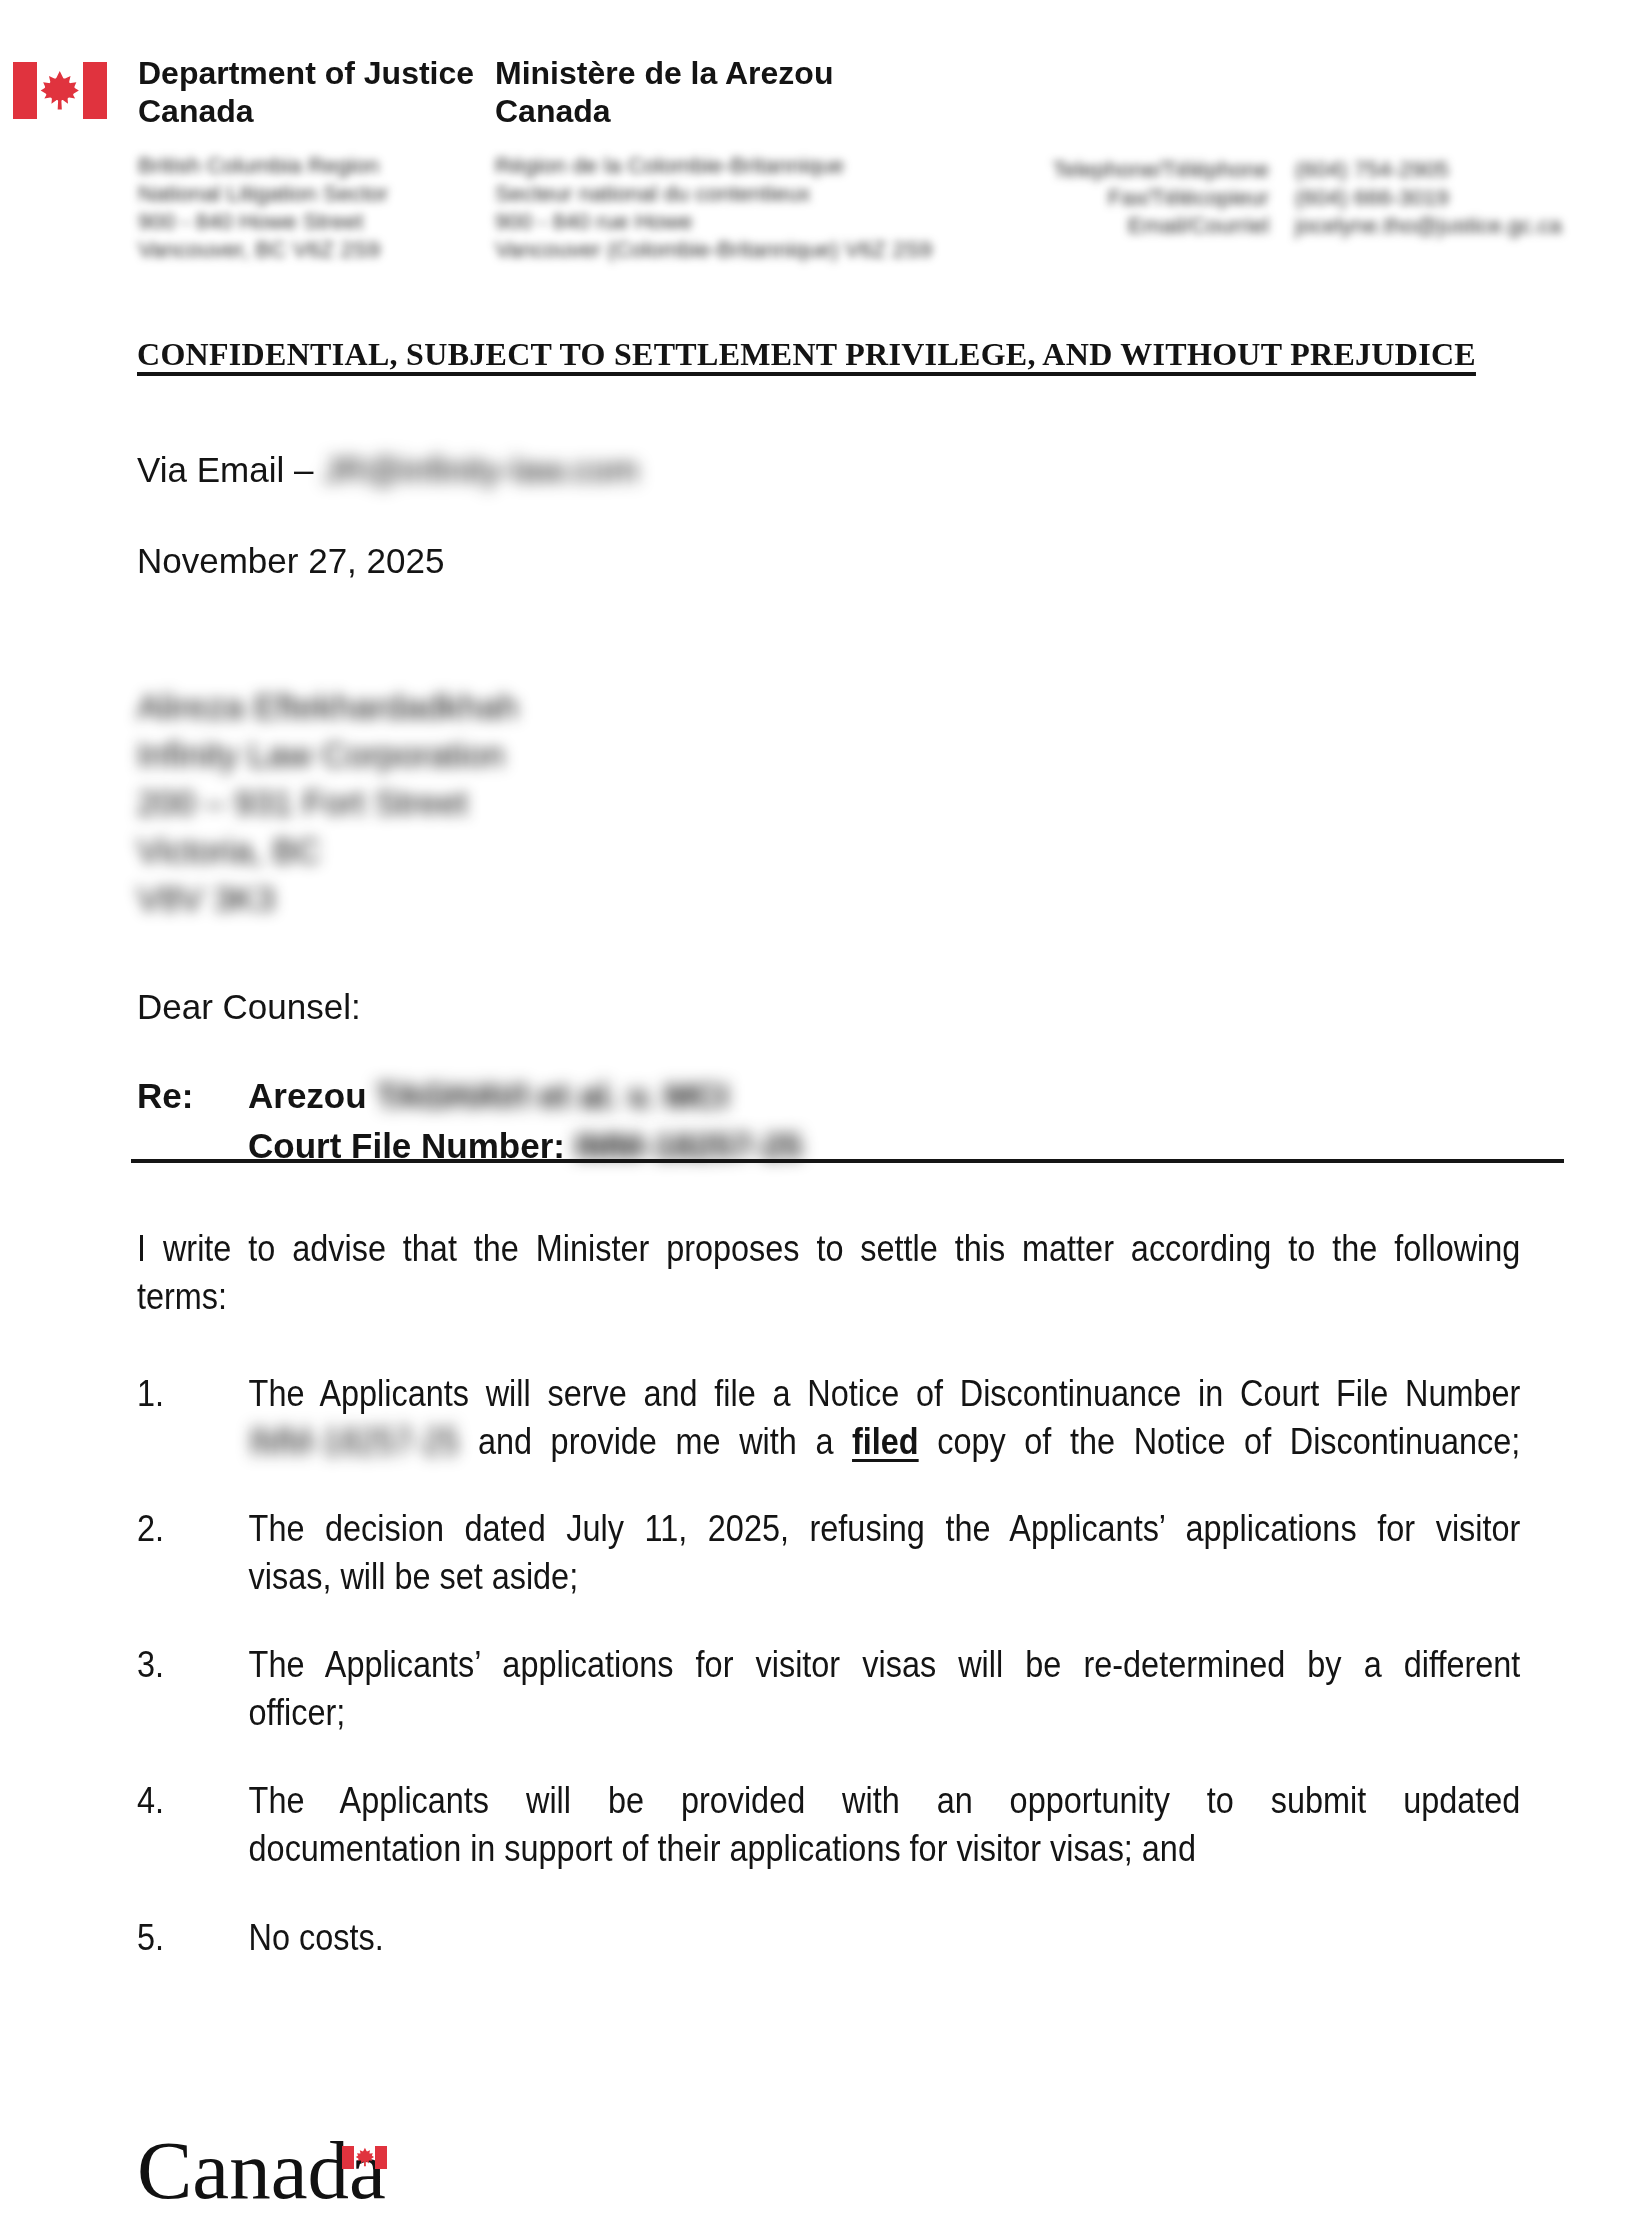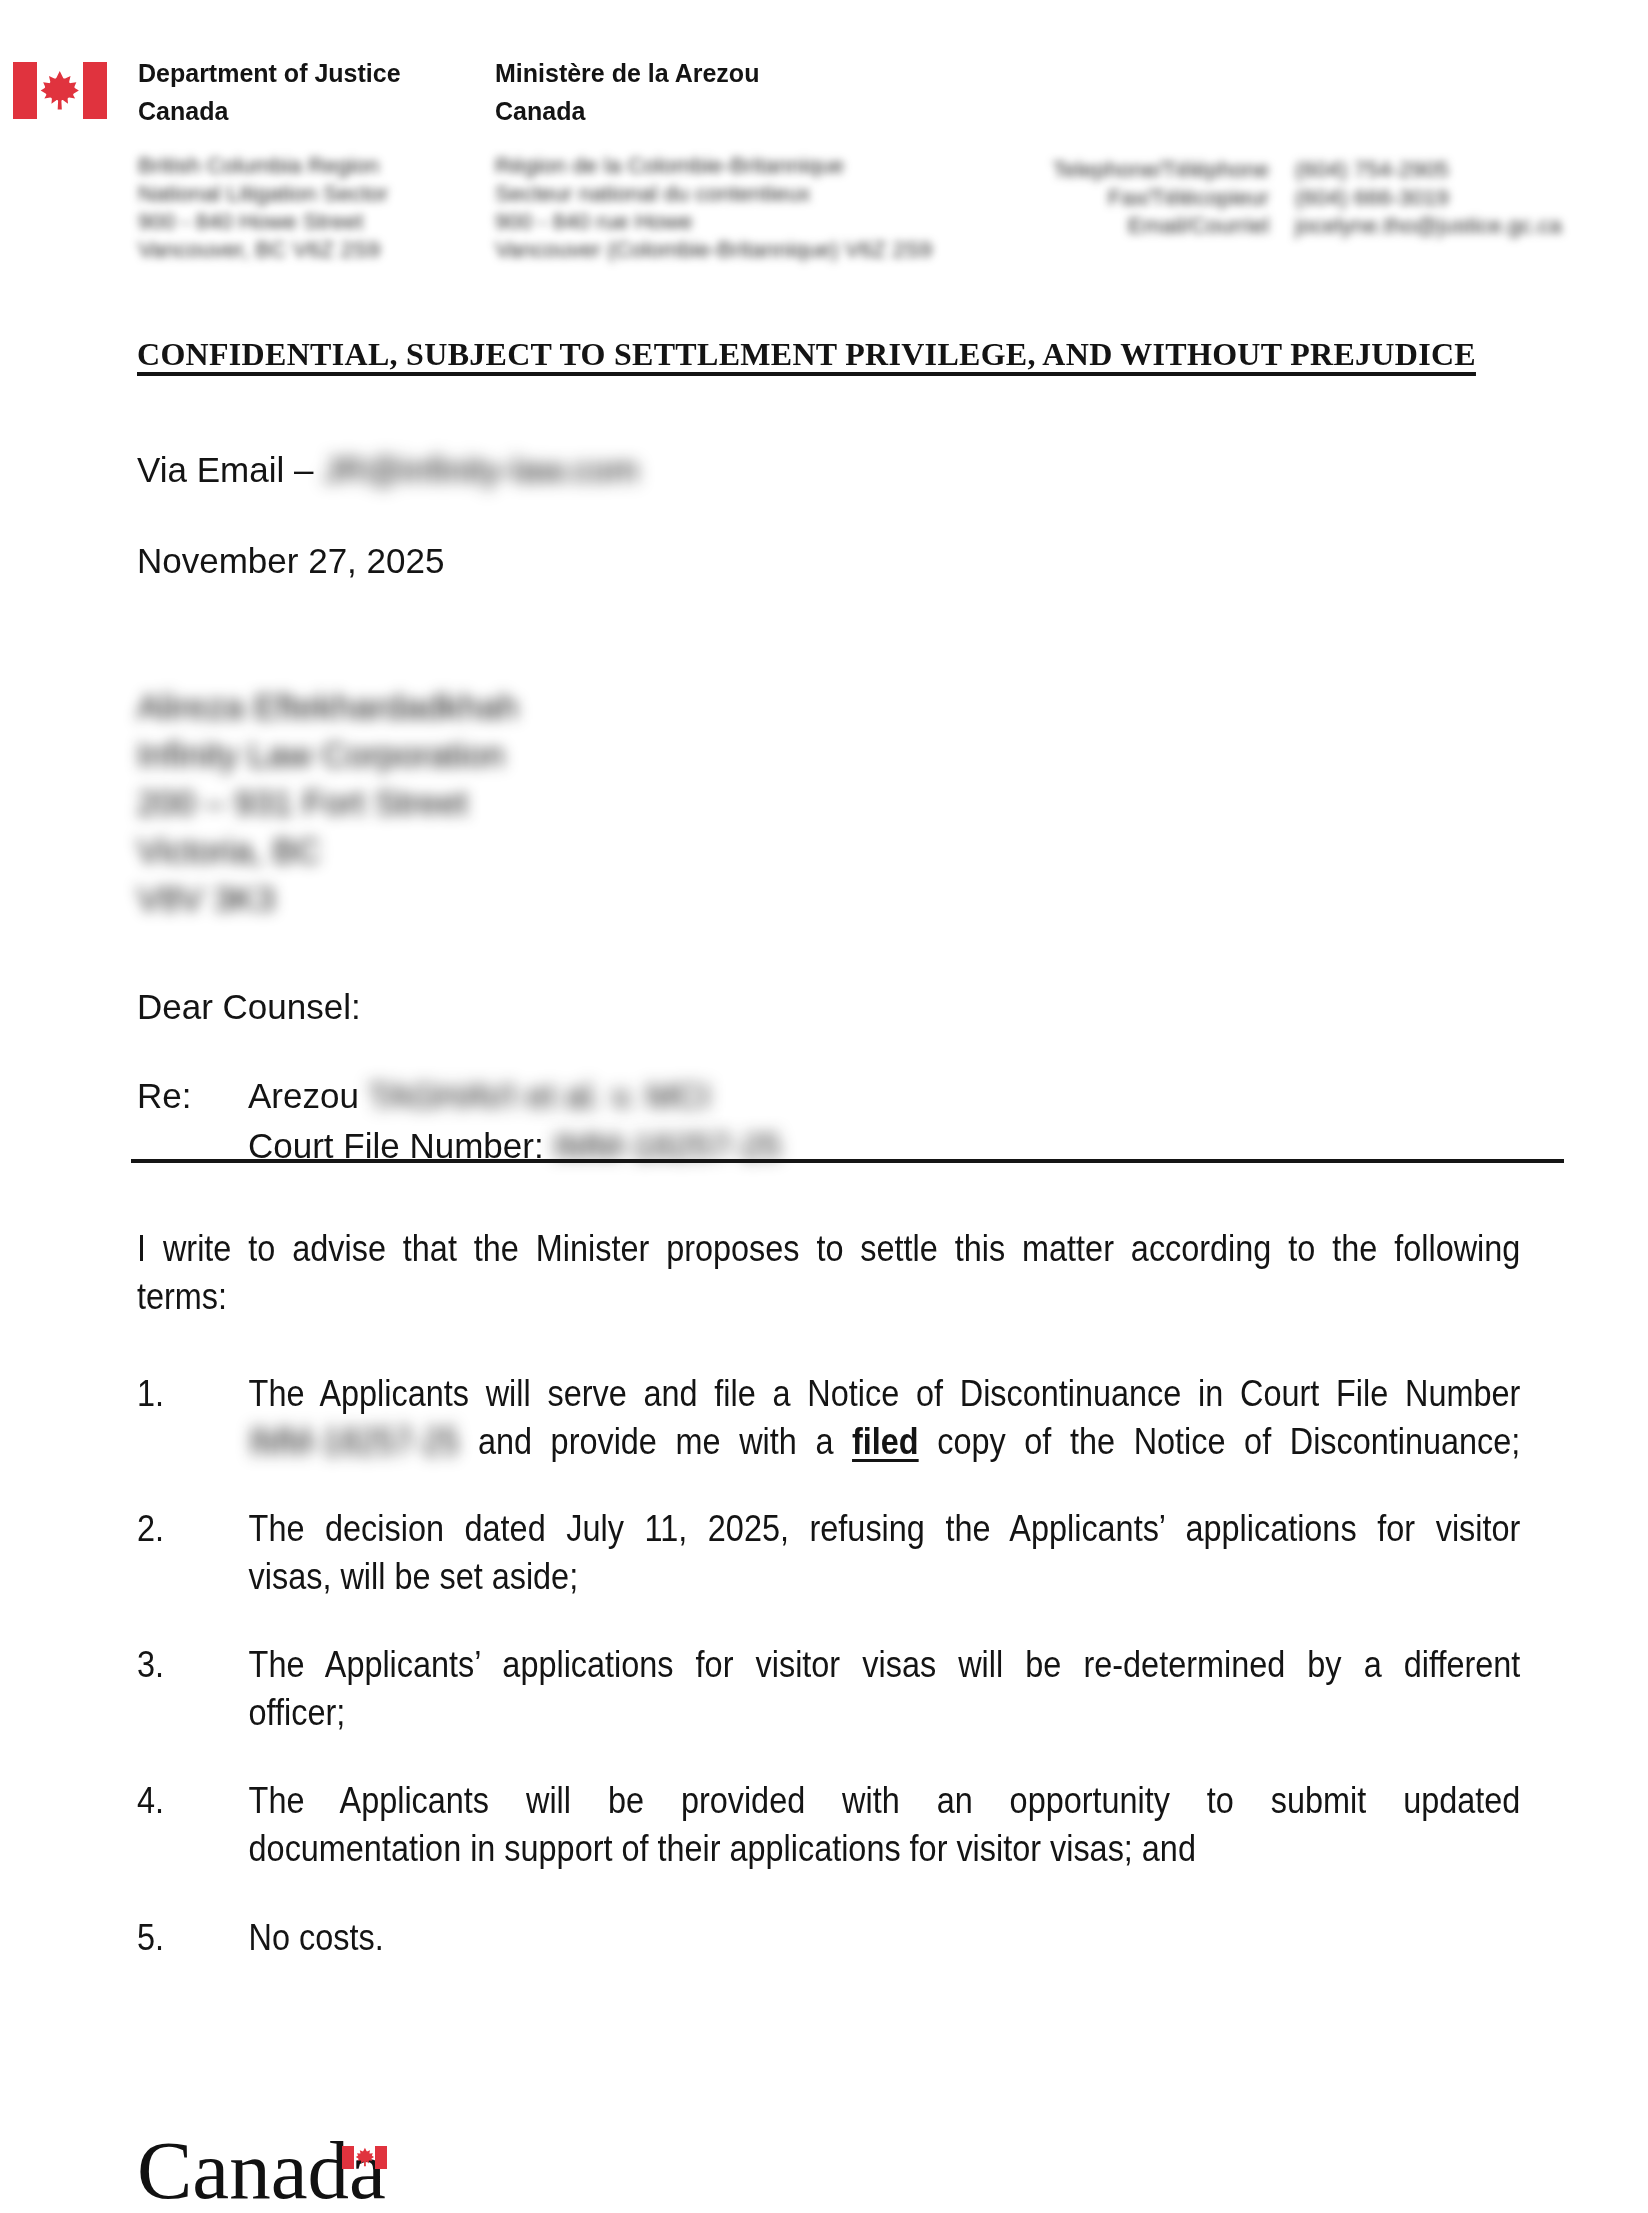--- a/index.html
+++ b/index.html
@@ -8,33 +8,33 @@
     overflow:hidden;color:#141414;
     font-family:"Liberation Sans","DejaVu Sans",sans-serif;
     -webkit-font-smoothing:antialiased;
   }
   .abs{position:absolute;}
   
   .cflag{display:flex;align-items:stretch;}
   .cflag .bar{width:26%;background:var(--red);}
   .cflag .mid{width:48%;display:flex;align-items:center;justify-content:center;}
   .cflag svg{width:92%;height:88%;}
-  .dept{font-weight:bold;font-size:25px;line-height:38px;}
+  .dept{font-weight:bold;font-size:32px;line-height:38px;}
   .office{font-size:22.5px;line-height:28px;color:#2c2c2c;}
   .blur5{filter:blur(4.3px);}
   .blur8{filter:blur(7px);}
   .blur9{filter:blur(7.8px);}
   .rt{text-align:right;}
   
   .banner{
     font-weight:bold;font-size:32px;letter-spacing:0.3px;white-space:nowrap;
     text-decoration:underline;text-decoration-thickness:3.5px;text-underline-offset:7px;font-family:Liberation Serif, serif;
   }
   .t40{font-size:35px;line-height:48px;}
-  .b{font-weight:normal;}
+  .b{font-weight:bold;}
   
   .cond{width:1537px;transform:scaleX(0.9);transform-origin:0 0;font-size:36px;line-height:48px;}
   .item .num{position:absolute;left:0;top:0;}
   .item .itext{margin-left:124px;width:1413px;}
   .line{white-space:normal;}
   .j{text-align:justify;text-align-last:justify;}
   .emph{font-weight:bold;text-decoration:underline;text-decoration-thickness:2.6px;text-underline-offset:5.2px;}
   .rule{position:absolute;left:131px;top:1159px;width:1433px;height:3.5px;background:#151515;}
   
   .wordmark{font-family:"Liberation Serif","DejaVu Serif",serif;font-size:83px;line-height:83px;color:#111;}

